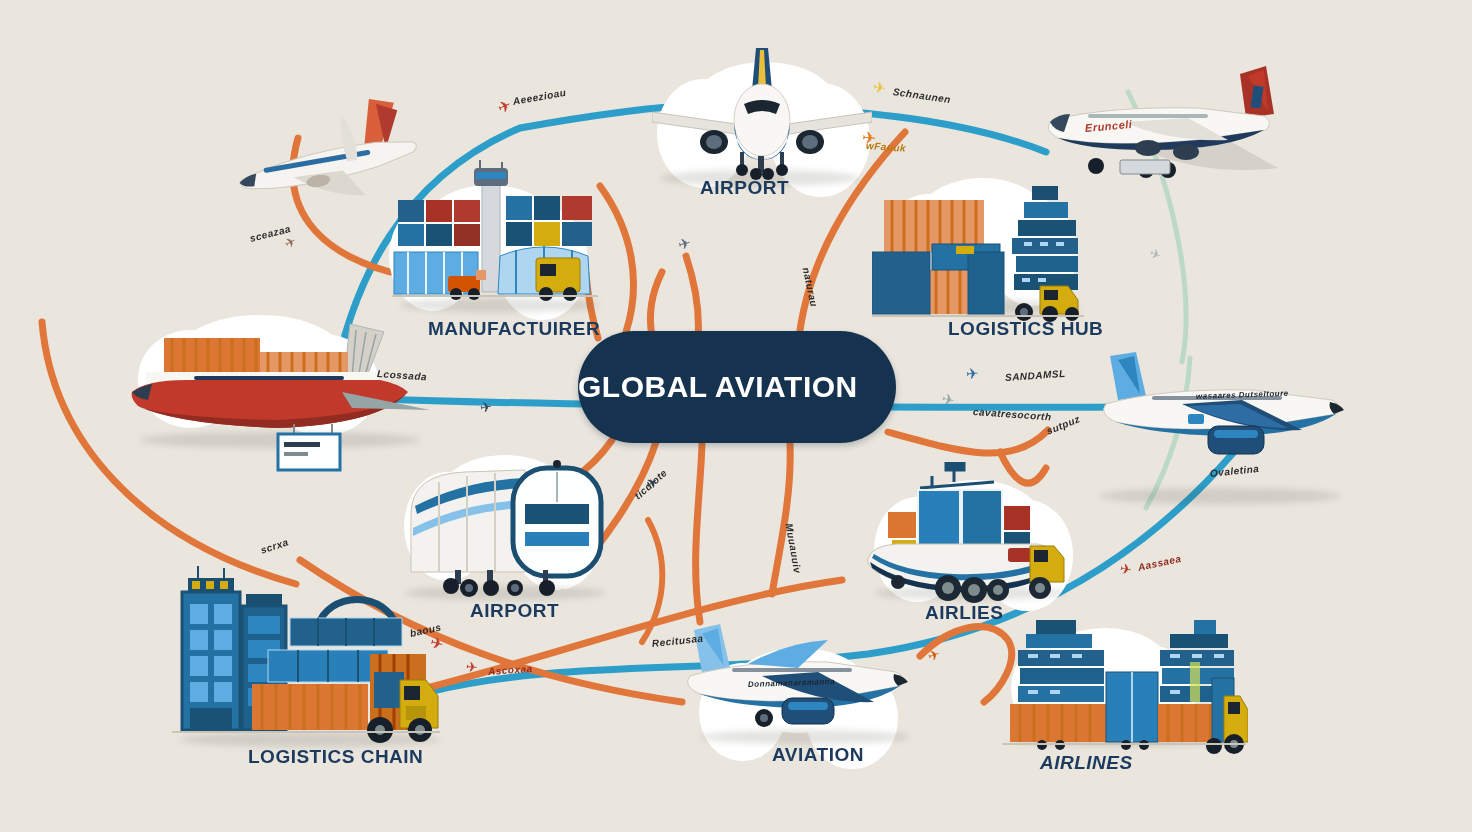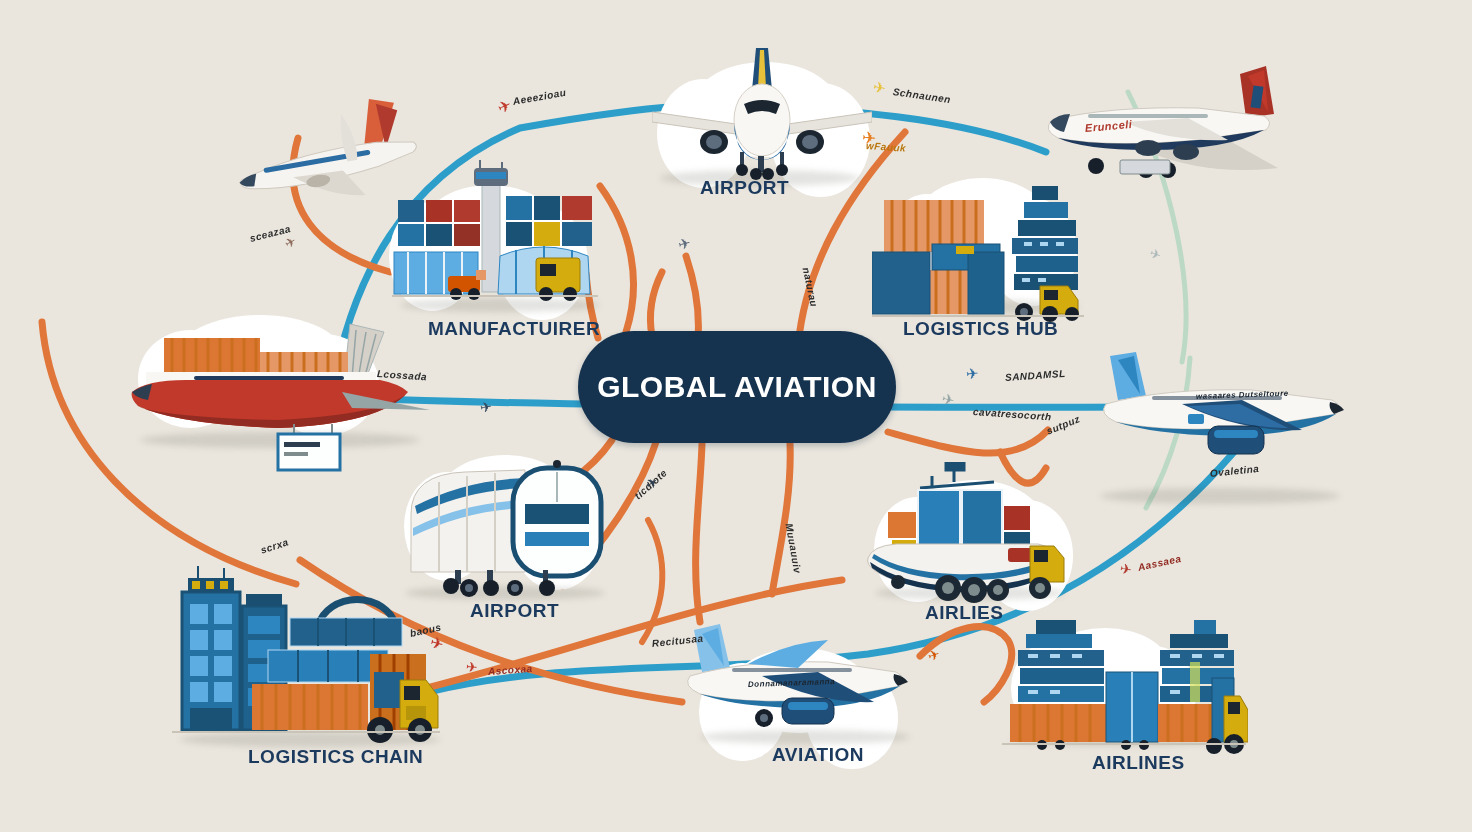--- a/index.html
+++ b/index.html
@@ -7,21 +7,21 @@
   svg{display:block}
   .lines{position:absolute;left:0;top:0;z-index:1;}
   .cloud{position:absolute;background:#fff;border-radius:50%;z-index:2;}
   .cloud::before,.cloud::after{content:"";position:absolute;background:#fff;border-radius:50%;}
   .cloud::before{width:62%;height:115%;left:-22%;top:18%;}
   .cloud::after{width:66%;height:120%;right:-20%;top:22%;}
   .node{position:absolute;z-index:3;}
   .node-label{font-weight:bold;color:#1c3a5e;font-size:19px;letter-spacing:.5px;text-align:center;white-space:nowrap;}
   .gshadow{position:absolute;background:rgba(60,55,45,.14);border-radius:50%;filter:blur(3px);z-index:2;}
   .pill{position:absolute;left:578px;top:331px;width:318px;height:112px;background:#15324f;border-radius:58px;
-        display:flex;flex-direction:column;align-items:center;justify-content:center;z-index:5;
+        display:flex;flex-direction:column;align-items:flex-start;justify-content:center;z-index:5;
         box-shadow:0 3px 6px rgba(20,40,60,.25);}
   .pill div{color:#fff;font-weight:800;font-size:30px;letter-spacing:.5px;line-height:1.22;}
   .artifact{position:absolute;z-index:6;font-size:10px;font-weight:bold;color:#2c2c2c;letter-spacing:.5px;
             transform-origin:left center;white-space:nowrap;font-style:italic;}
   .mini-plane{position:absolute;z-index:6;line-height:1;transform-origin:center;}
   .lbl{position:absolute;z-index:6;}
 </style>
 </head>
 <body>
 
@@ -233,21 +233,21 @@
         <path d="M168 104 L196 104 L206 118 L206 132 L168 132 Z" fill="#d4ac0d" stroke="#9a7d0a"></path>
         <rect x="172" y="108" width="14" height="10" fill="#1b2631"></rect>
         <circle cx="178" cy="132" r="8" fill="#17202a"></circle>
           <circle cx="200" cy="132" r="7" fill="#17202a"></circle>
         <circle cx="152" cy="130" r="9" fill="#17202a"></circle>
           <circle cx="152" cy="130" r="4" fill="#5d6d7e"></circle>
       </g>
       <line x1="0" y1="134" x2="212" y2="134" stroke="#c9c3b8" stroke-width="2"></line>
     </svg>
   </div>
-  <div class="lbl node-label" style="left:903px;top:318px;">LOGISTICS HUB</div>
+  <div class="lbl node-label" style="left:948px;top:318px;">LOGISTICS HUB</div>
 
   <div class="node" style="left:128px;top:322px;">
     <svg width="305" height="150" viewBox="0 0 305 150">
       <path d="M222 2 L256 10 L236 62 L216 58 Z" fill="#d5d0c8" stroke="#aab7b8"></path>
       <g stroke="#95a5a6" stroke-width="1.5">
           <line x1="228" y1="8" x2="224" y2="56"></line>
           <line x1="238" y1="10" x2="230" y2="58"></line>
           <line x1="248" y1="12" x2="236" y2="58"></line>
         </g>
       <rect x="36" y="16" width="96" height="40" fill="#dc7633"></rect>
@@ -539,21 +539,21 @@
       </g>
       <g fill="#17202a">
         <circle cx="44" cy="127" r="5"></circle>
           <circle cx="62" cy="127" r="5"></circle>
           <circle cx="128" cy="127" r="5"></circle>
           <circle cx="146" cy="127" r="5"></circle>
       </g>
       <line x1="4" y1="126" x2="248" y2="126" stroke="#c9c3b8" stroke-width="2"></line>
     </svg>
   </div>
-  <div class="lbl node-label" style="left:1092px;top:752px;">AIRLINES</div>
+  <div class="lbl node-label" style="left:1040px;top:752px;font-style:italic;">AIRLINES</div>
 
   <div>
       <span class="artifact" style="left: 513px; top: 96px; transform: rotate(-10deg);">Aeeezioau</span>
       <span class="artifact" style="left: 893px; top: 86px; transform: rotate(8deg);">Schnaunen</span>
       <span class="artifact" style="left: 866px; top: 140px; transform: rotate(4deg); color: rgb(185, 119, 14);">wFauuk</span>
       <span class="artifact" style="left: 250px; top: 233px; transform: rotate(-14deg);">sceazaa</span>
       <span class="artifact" style="left: 377px; top: 368px; transform: rotate(4deg);">Lcossada</span>
       <span class="artifact" style="left: 806px; top: 262px; transform: rotate(78deg);">naturau</span>
       <span class="artifact" style="left: 1005px; top: 372px; transform: rotate(-4deg);">SANDAMSL</span>
       <span class="artifact" style="left: 973px; top: 406px; transform: rotate(4deg);">cavatresocorth</span>

